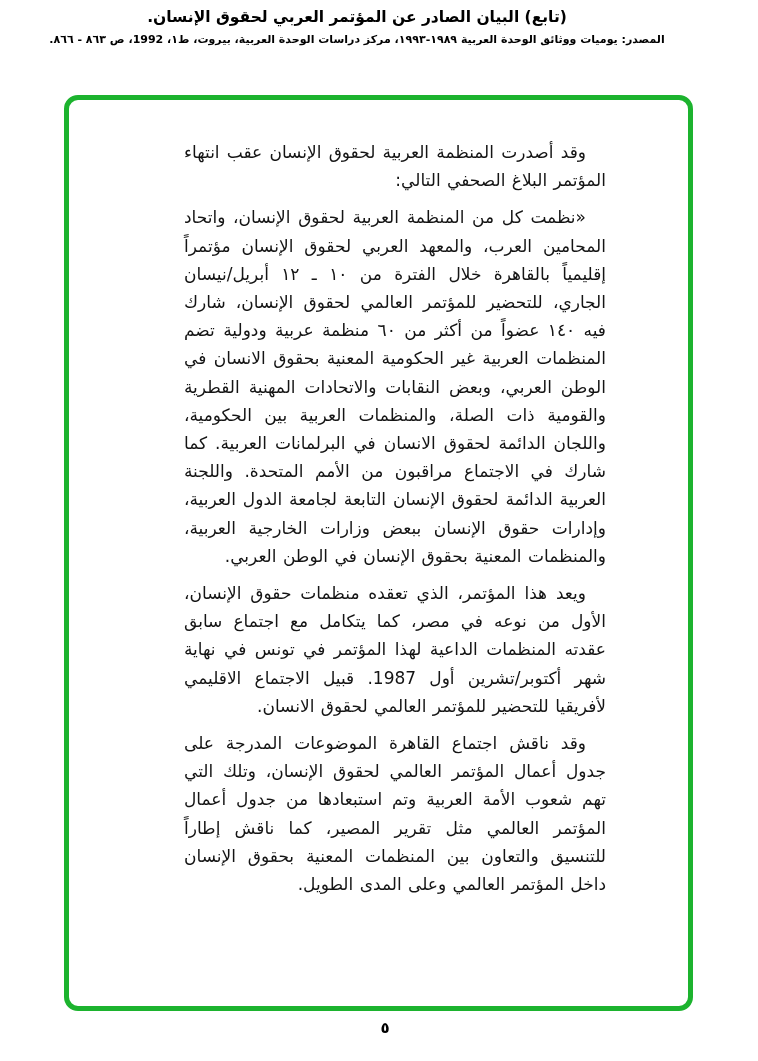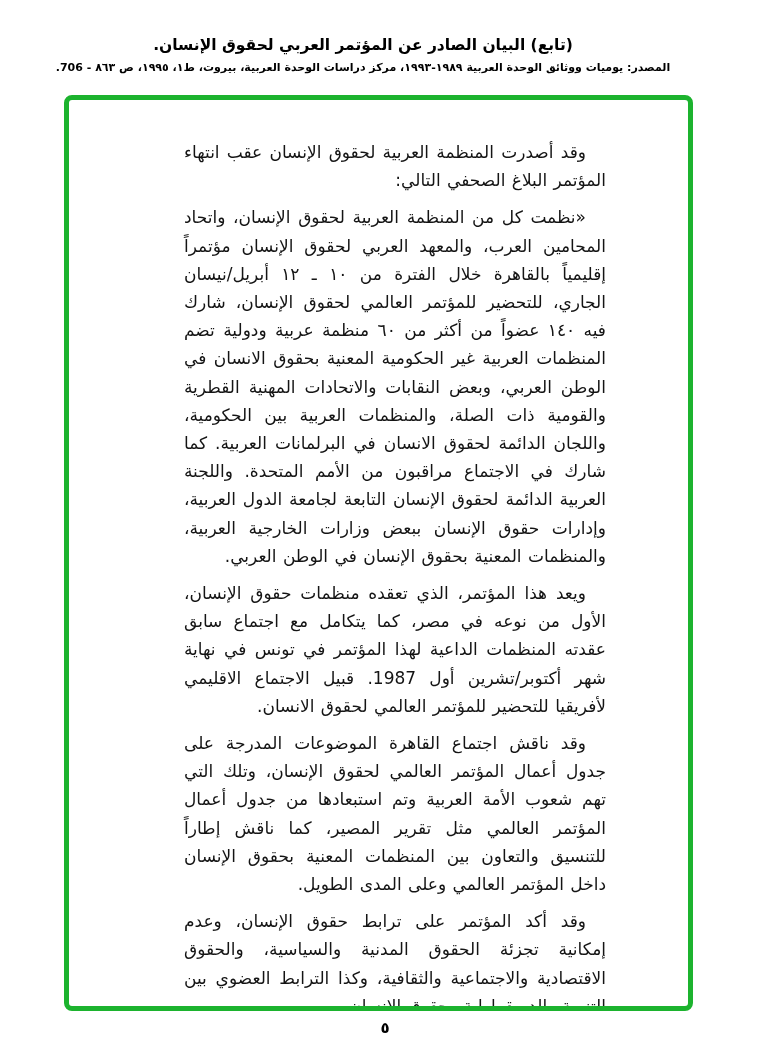--- a/index.html
+++ b/index.html
@@ -10,26 +10,25 @@
   body {
     width: 758px;
     height: 1061px;
     position: relative;
     font-family: "DejaVu Sans", sans-serif;
     direction: rtl;
     color: #0d0d0d;
   }
   .page-header {
     position: absolute;
-    top: 32px;
+    top: 4px;
     left: 0;
     width: 714px;
     text-align: center;
     direction: rtl;
-    padding-left: 6px;
   }
   .header-title {
     font-size: 15.5px;
     font-weight: bold;
     letter-spacing: 0;
     line-height: 26px;
     color: #000000;
   }
   .header-source {
     font-size: 11px;
@@ -37,21 +36,21 @@
     line-height: 20px;
     color: #000000;
   }
   .doc-frame {
     position: absolute;
     left: 64px;
     top: 95px;
     width: 629px;
     height: 916px;
     border: 5px solid #1cb32e;
-    border-radius: 8px;
+    border-radius: 14px;
     box-sizing: border-box;
     background: #ffffff;
     overflow: hidden;
   }
   .doc-content {
     position: absolute;
     top: 38px;
     right: 82px;
     width: 422px;
     direction: rtl;
@@ -75,31 +74,30 @@
     font-size: 15px;
     font-weight: bold;
     color: #000000;
   }
 </style>
 </head>
 <body>
 
 <header class="page-header">
   <div class="header-title">(تابع) البيان الصادر عن المؤتمر العربي لحقوق الإنسان.</div>
-  <div class="header-source">المصدر: يوميات ووثائق الوحدة العربية ١٩٨٩-١٩٩٣، مركز دراسات الوحدة العربية، بيروت، ط١، ١٩٩٥، ص ٨٦٣ - 706.</div>
+  <div class="header-source">المصدر: يوميات ووثائق الوحدة العربية ١٩٨٩-١٩٩٣، مركز دراسات الوحدة العربية، بيروت، ط١، 1992، ص ٨٦٣ - ٨٦٦.</div>
 </header>
 
 <div class="doc-frame">
   <div class="doc-content">
 
       <p>وقد أصدرت المنظمة العربية لحقوق الإنسان عقب انتهاء المؤتمر البلاغ الصحفي التالي:</p>
 
       <p>«نظمت كل من المنظمة العربية لحقوق الإنسان، واتحاد المحامين العرب، والمعهد العربي لحقوق الإنسان مؤتمراً إقليمياً بالقاهرة خلال الفترة من ١٠ ـ ١٢ أبريل/نيسان الجاري، للتحضير للمؤتمر العالمي لحقوق الإنسان، شارك فيه ١٤٠ عضواً من أكثر من ٦٠ منظمة عربية ودولية تضم المنظمات العربية غير الحكومية المعنية بحقوق الانسان في الوطن العربي، وبعض النقابات والاتحادات المهنية القطرية والقومية ذات الصلة، والمنظمات العربية بين الحكومية، واللجان الدائمة لحقوق الانسان في البرلمانات العربية. كما شارك في الاجتماع مراقبون من الأمم المتحدة. واللجنة العربية الدائمة لحقوق الإنسان التابعة لجامعة الدول العربية، وإدارات حقوق الإنسان ببعض وزارات الخارجية العربية، والمنظمات المعنية بحقوق الإنسان في الوطن العربي.</p>
 
       <p>ويعد هذا المؤتمر، الذي تعقده منظمات حقوق الإنسان، الأول من نوعه في مصر، كما يتكامل مع اجتماع سابق عقدته المنظمات الداعية لهذا المؤتمر في تونس في نهاية شهر أكتوبر/تشرين أول 1987. قبيل الاجتماع الاقليمي لأفريقيا للتحضير للمؤتمر العالمي لحقوق الانسان.</p>
 
       <p>وقد ناقش اجتماع القاهرة الموضوعات المدرجة على جدول أعمال المؤتمر العالمي لحقوق الإنسان، وتلك التي تهم شعوب الأمة العربية وتم استبعادها من جدول أعمال المؤتمر العالمي مثل تقرير المصير، كما ناقش إطاراً للتنسيق والتعاون بين المنظمات المعنية بحقوق الإنسان داخل المؤتمر العالمي وعلى المدى الطويل.</p>
 
-      <p>وقد أكد المؤتمر على ترابط حقوق الإنسان، وعدم إمكانية تجزئة الحقوق المدنية والسياسية، والحقوق الاقتصادية والاجتماعية والثقافية، وكذا الترابط العضوي بين التنمية والديمقراطية وحقوق الإنسان.</p>
     </div>
 </div>
 
 <div class="page-number">٥</div>
 
 </body></html>

